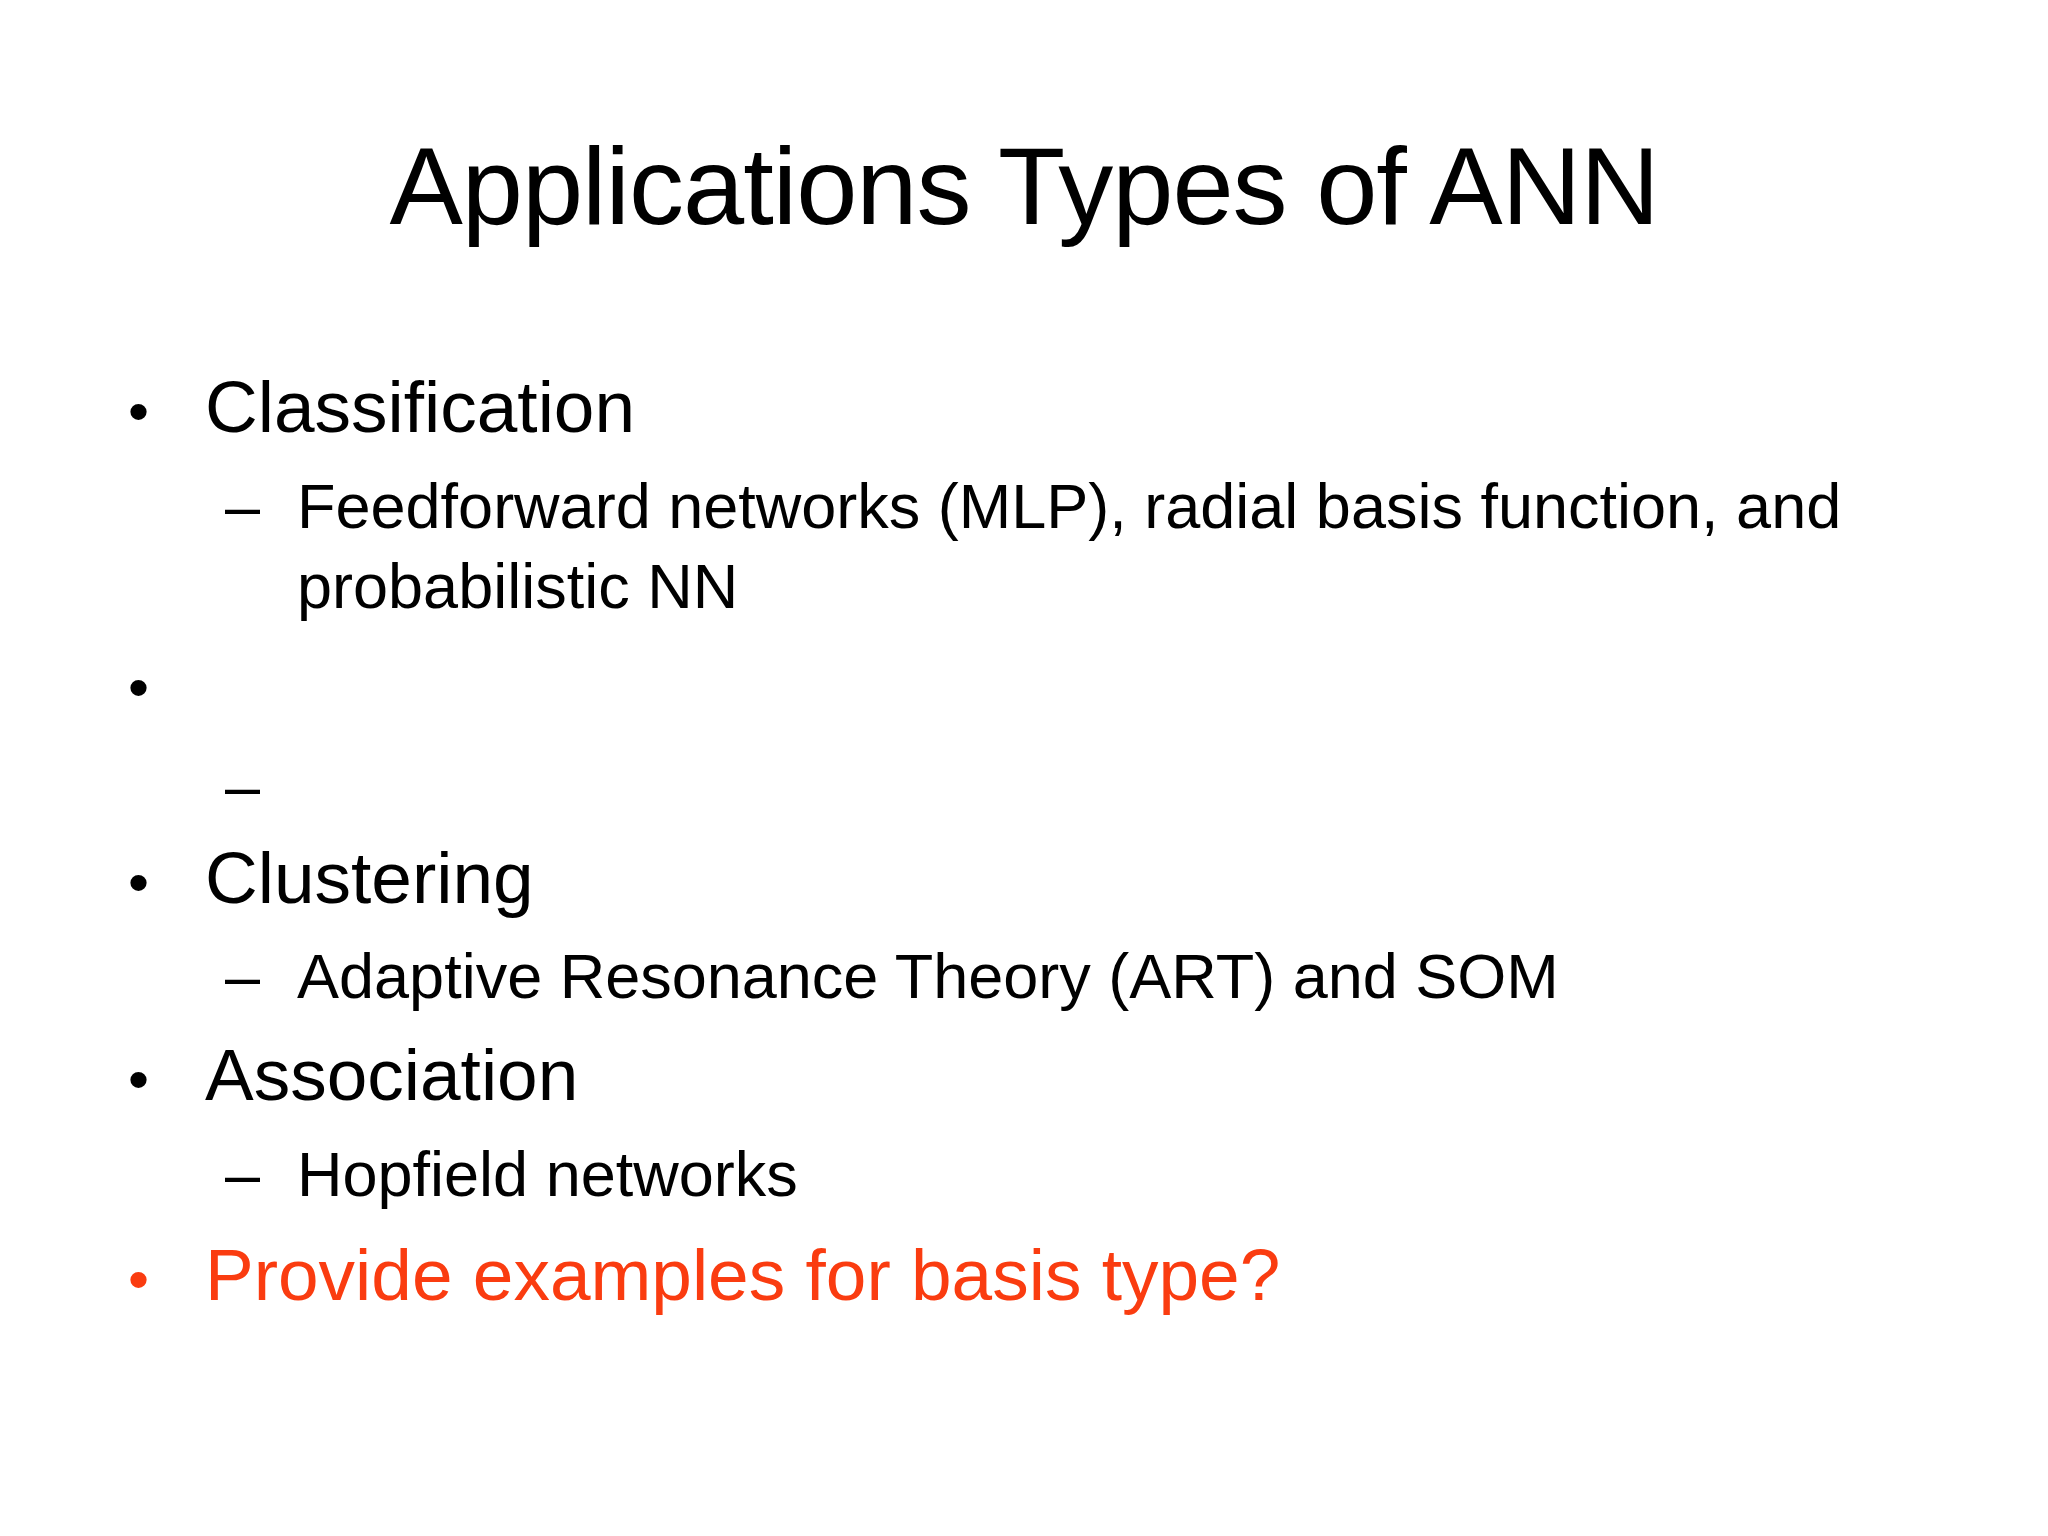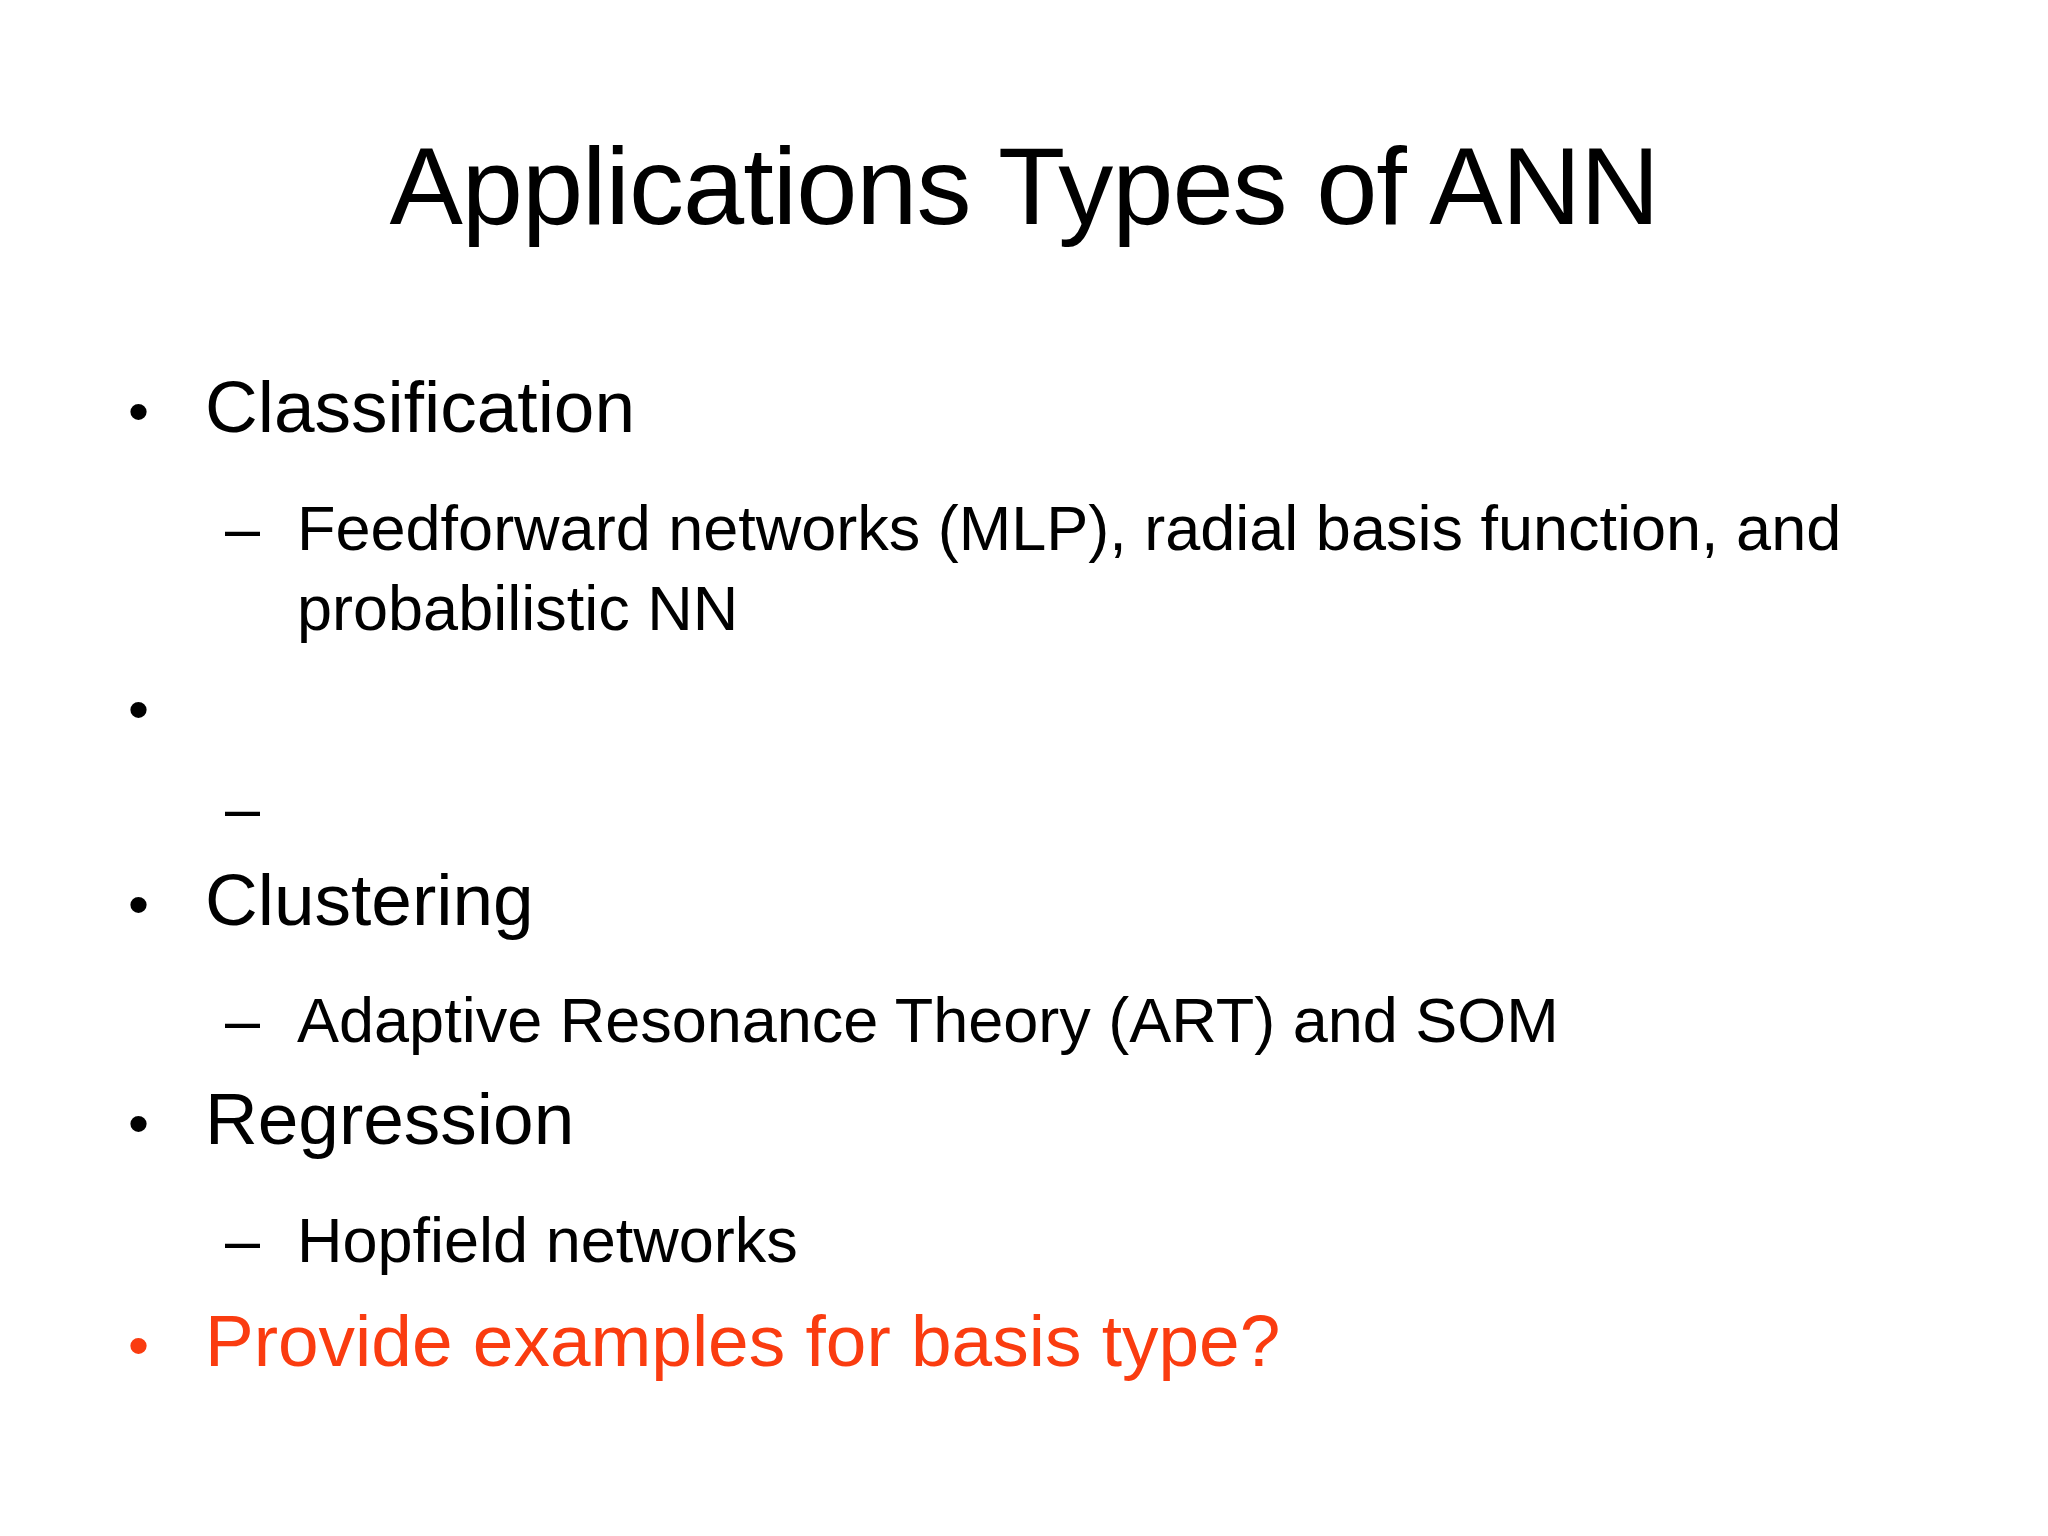--- a/index.html
+++ b/index.html
@@ -58,21 +58,20 @@
   .l2 {
     padding-left: 225px;
     font-size: 63px;
     line-height: 80px;
   }
   .l2 .marker {
     width: 72px;
   }
   .l2 .text {
     max-width: 1650px;
-    margin-top: 22px;
   }
   .m7  { margin-top: 7px; }
   .m15 { margin-top: 15px; }
   .m11 { margin-top: 11px; }
   .m5  { margin-top: 5px; }
   .m6  { margin-top: 6px; }
   .m12 { margin-top: 12px; }
   .m14 { margin-top: 14px; }
   .accent {
     color: #fa3c10;
@@ -110,21 +109,21 @@
       <span class="text">Clustering</span>
     </div>
 
     <div class="row l2 m6">
       <span class="marker">–</span>
       <span class="text">Adaptive Resonance Theory (ART) and SOM</span>
     </div>
 
     <div class="row l1 m12">
       <span class="marker">•</span>
-      <span class="text">Regression</span>
+      <span class="text">Association</span>
     </div>
 
     <div class="row l2 m7">
       <span class="marker">–</span>
       <span class="text">Hopfield networks</span>
     </div>
 
     <div class="row l1 m14 accent">
       <span class="marker">•</span>
       <span class="text">Provide examples for basis type?</span>

